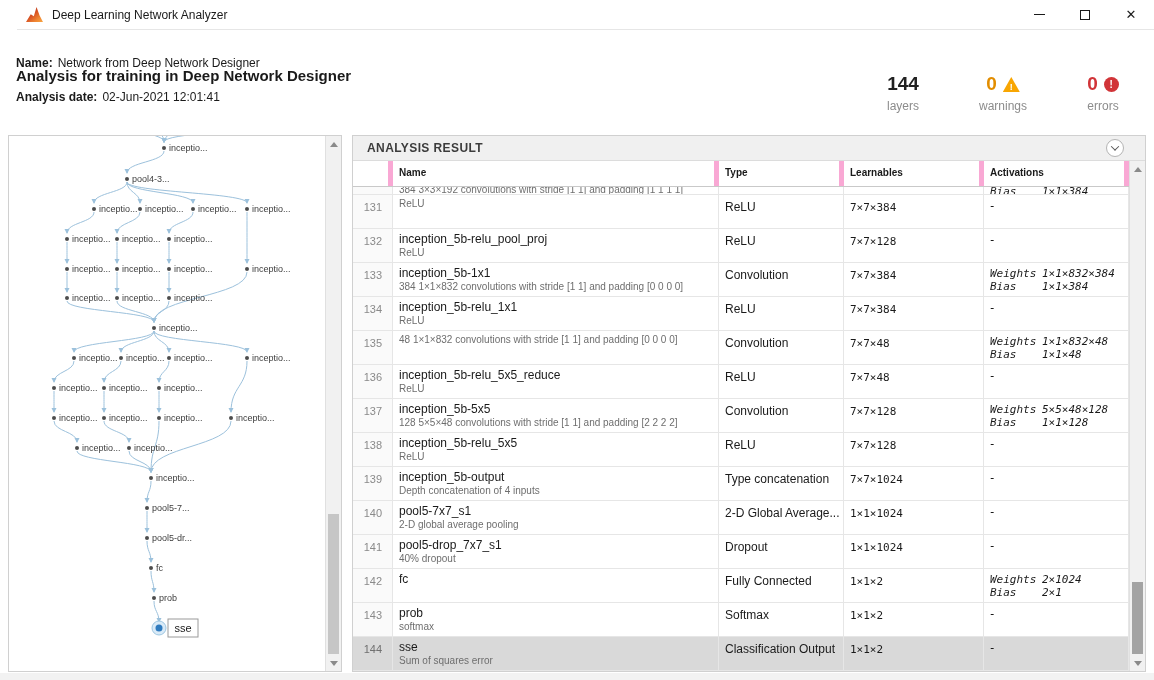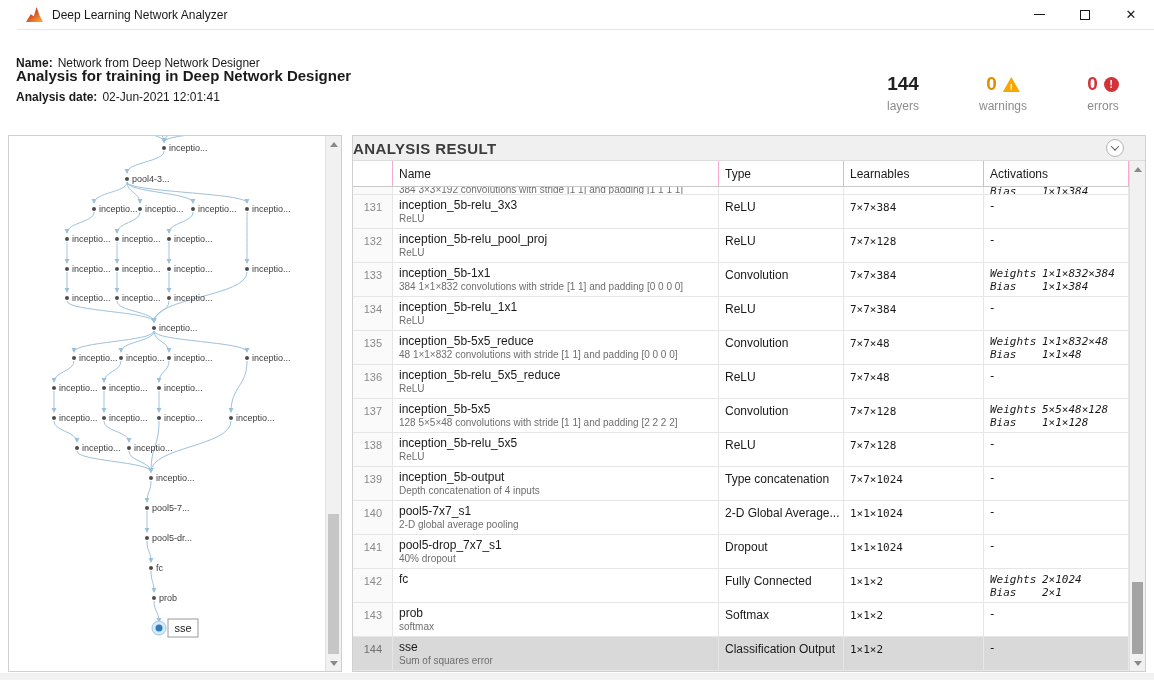--- a/index.html
+++ b/index.html
@@ -75,33 +75,33 @@
     border-right:4px solid transparent; border-bottom:5px solid #8a8a8a; }
   .arrow-down::after { content:""; border-left:4px solid transparent;
     border-right:4px solid transparent; border-top:5px solid #8a8a8a; }
   .thumb { position:absolute; left:2px; width:11px; }
   .diagram-thumb { bottom:17px; height:140px; background:#c6c6c6; }
   .table-scroll { top:25px; }
   .table-thumb { bottom:17px; height:72px; background:#a3a3a3; }
 
   
   .panel-titlebar { height:25px; background:#f0f0f0; border-bottom:1px solid #dcdcdc;
-    display:flex; align-items:center; position:relative;
-    font-size:15px; font-weight:bold; color:#3c3c3c; letter-spacing:0.4px; }
+    display:flex; align-items:center; padding-left:14px; position:relative;
+    font-size:12px; font-weight:bold; color:#3c3c3c; letter-spacing:0.4px; }
   .collapse-btn { position:absolute; right:21px; top:3px; width:18px; height:18px;
     border:1px solid #b4b4b4; border-radius:50%; background:#fff;
     display:flex; align-items:center; justify-content:center; }
   .chevron { width:6px; height:6px; border-left:1px solid #555; border-bottom:1px solid #555;
     transform:rotate(-45deg) translate(1px,-1px); }
 
   .table-wrap { position:absolute; left:0; top:25px; right:16px; bottom:0; overflow:hidden; background:#fff; }
   .grid-cols { display:grid; grid-template-columns:40px 326px 125px 140px 1fr; }
   .thead { height:26px; border-bottom:1px solid #c9c9c9; background:#fff; }
-  .th { font-weight:normal; font-size:12px; padding:6px 6px 0 6px;
-    border-right:1px solid #f9a8d4; white-space:nowrap; overflow:hidden; }
+  .th { font-weight:bold; font-size:10px; padding:6px 6px 0 6px;
+    border-right:5px solid #f9a8d4; white-space:nowrap; overflow:hidden; }
 
   .partial-row { height:8px; overflow:hidden; border-bottom:1px solid #e6e6e6; }
   .clip { margin-top:-6px; }
 
   .trow { height:34px; border-bottom:1px solid #e6e6e6; background:#fff; }
   .trow.selected { background:#d9d9d9; }
   .c { border-right:1px solid #e6e6e6; overflow:hidden; }
   .num { font-size:11px; color:#8a8a8a; text-align:right; padding:6px 10px 0 0; background:#fafafa; }
   .trow.selected .num { background:transparent; color:#707070; }
   .namec { padding:3px 6px 0 6px; }
@@ -397,21 +397,20 @@
       <div class="c actc"></div>
       <div class="c learnc">
         <div class="lrow clip"><span class="llabel">Bias</span><span>1×1×384</span></div>
       </div>
     </div>
 
     <div id="table-body">
         <div class="trow grid-cols">
           <div class="c num">131</div>
           <div class="c namec">
-            <div class="nm">inception_5b-relu_3x3</div>
             <div class="ds">ReLU</div>
           </div>
           <div class="c typec">ReLU</div>
           <div class="c actc">7×7×384</div>
           <div class="c learnc"><span class="dash">-</span></div>
         </div>
         <div class="trow grid-cols">
           <div class="c num">132</div>
           <div class="c namec">
             <div class="nm">inception_5b-relu_pool_proj</div>
@@ -440,21 +439,20 @@
             <div class="nm">inception_5b-relu_1x1</div>
             <div class="ds">ReLU</div>
           </div>
           <div class="c typec">ReLU</div>
           <div class="c actc">7×7×384</div>
           <div class="c learnc"><span class="dash">-</span></div>
         </div>
         <div class="trow grid-cols">
           <div class="c num">135</div>
           <div class="c namec">
-            <div class="nm">inception_5b-5x5_reduce</div>
             <div class="ds">48 1×1×832 convolutions with stride [1 1] and padding [0 0 0 0]</div>
           </div>
           <div class="c typec">Convolution</div>
           <div class="c actc">7×7×48</div>
           <div class="c learnc">
             <div class="lrow"><span class="llabel">Weights</span><span>1×1×832×48</span></div>
             <div class="lrow"><span class="llabel">Bias</span><span>1×1×48</span></div>
           </div>
         </div>
         <div class="trow grid-cols">

